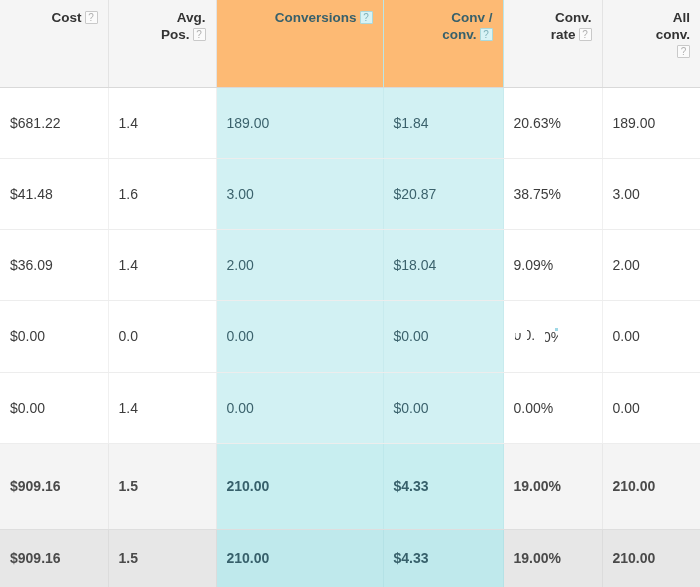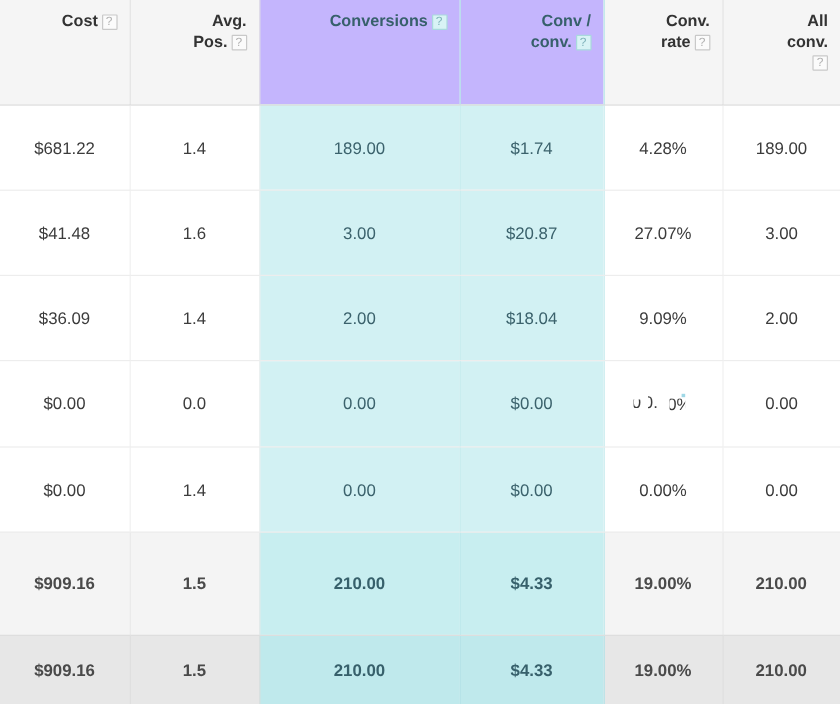--- a/index.html
+++ b/index.html
@@ -35,21 +35,21 @@
     padding: 9px 10px 0 10px;
     text-align: right;
     vertical-align: top;
     font-weight: bold;
     font-size: 13.5px;
     line-height: 17px;
     color: #333333;
   }
   thead th:last-child { border-right: none; }
   thead th.hl {
-    background: #c4b5fd;
+    background: #fdba74;
     border-right: 1px solid #b9e6e9;
     color: #37606b;
   }
   .hdr-inner { display: inline; }
   .help {
     display: inline-block;
     width: 13px; height: 13px;
     line-height: 11px;
     border: 1px solid #c9c9c9;
     background: #fbfbfb;
@@ -68,21 +68,21 @@
     color: #7fb2ba;
   }
 
   
   tbody td {
     height: 62px;
     background: #ffffff;
     border-right: 1px solid #f0f0f0;
     border-bottom: 1px solid #ededed;
     padding: 0 10px;
-    text-align: center;
+    text-align: left;
     vertical-align: middle;
     color: #3c3c3c;
     font-size: 14px;
   }
   tbody td:last-child { border-right: none; }
   tbody td.hl {
     background: #d2f1f3;
     border-right: 1px solid #c8ebee;
     color: #3b626c;
   }
@@ -181,32 +181,32 @@
       </th>
     </tr>
   </thead>
 
   <tbody>
 
     <tr>
       <td>$681.22</td>
       <td>1.4</td>
       <td class="hl">189.00</td>
-      <td class="hl">$1.74</td>
-      <td>4.28%</td>
+      <td class="hl">$1.84</td>
+      <td>20.63%</td>
       <td>189.00</td>
     </tr>
 
 
     <tr>
       <td>$41.48</td>
       <td>1.6</td>
       <td class="hl">3.00</td>
       <td class="hl">$20.87</td>
-      <td>27.07%</td>
+      <td>38.75%</td>
       <td>3.00</td>
     </tr>
 
     <tr>
       <td>$36.09</td>
       <td>1.4</td>
       <td class="hl">2.00</td>
       <td class="hl">$18.04</td>
       <td>9.09%</td>
       <td>2.00</td>

